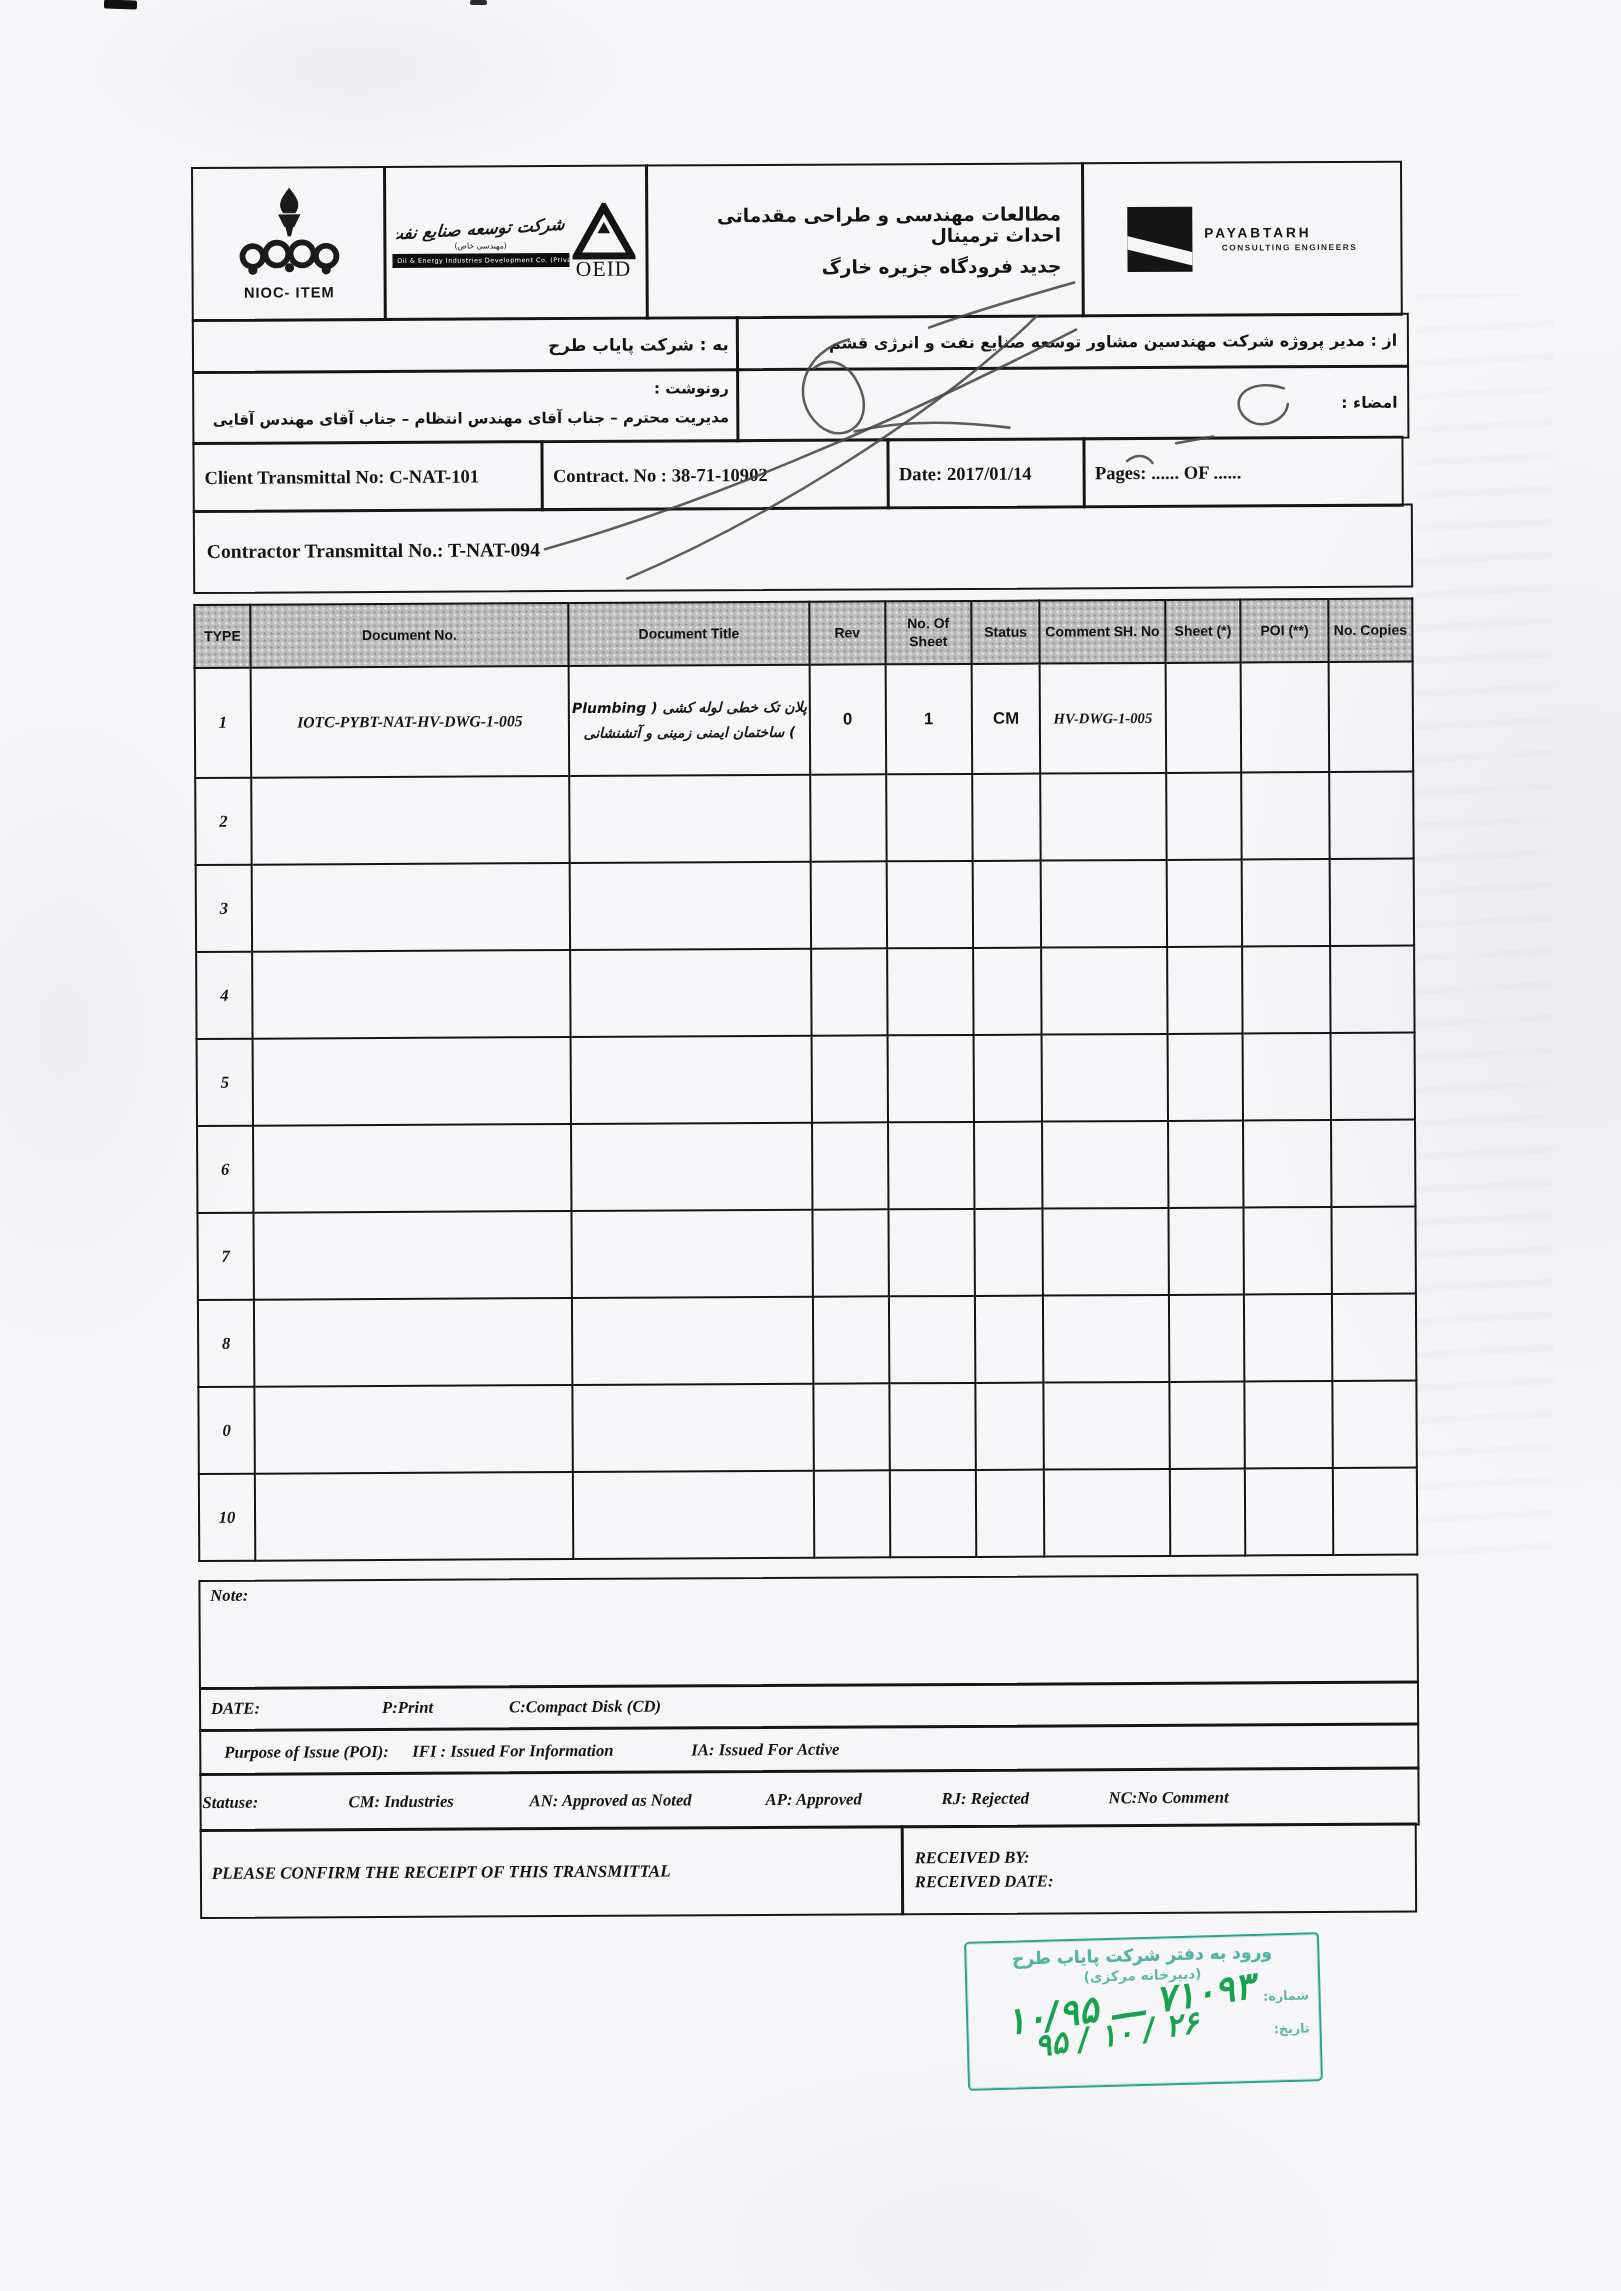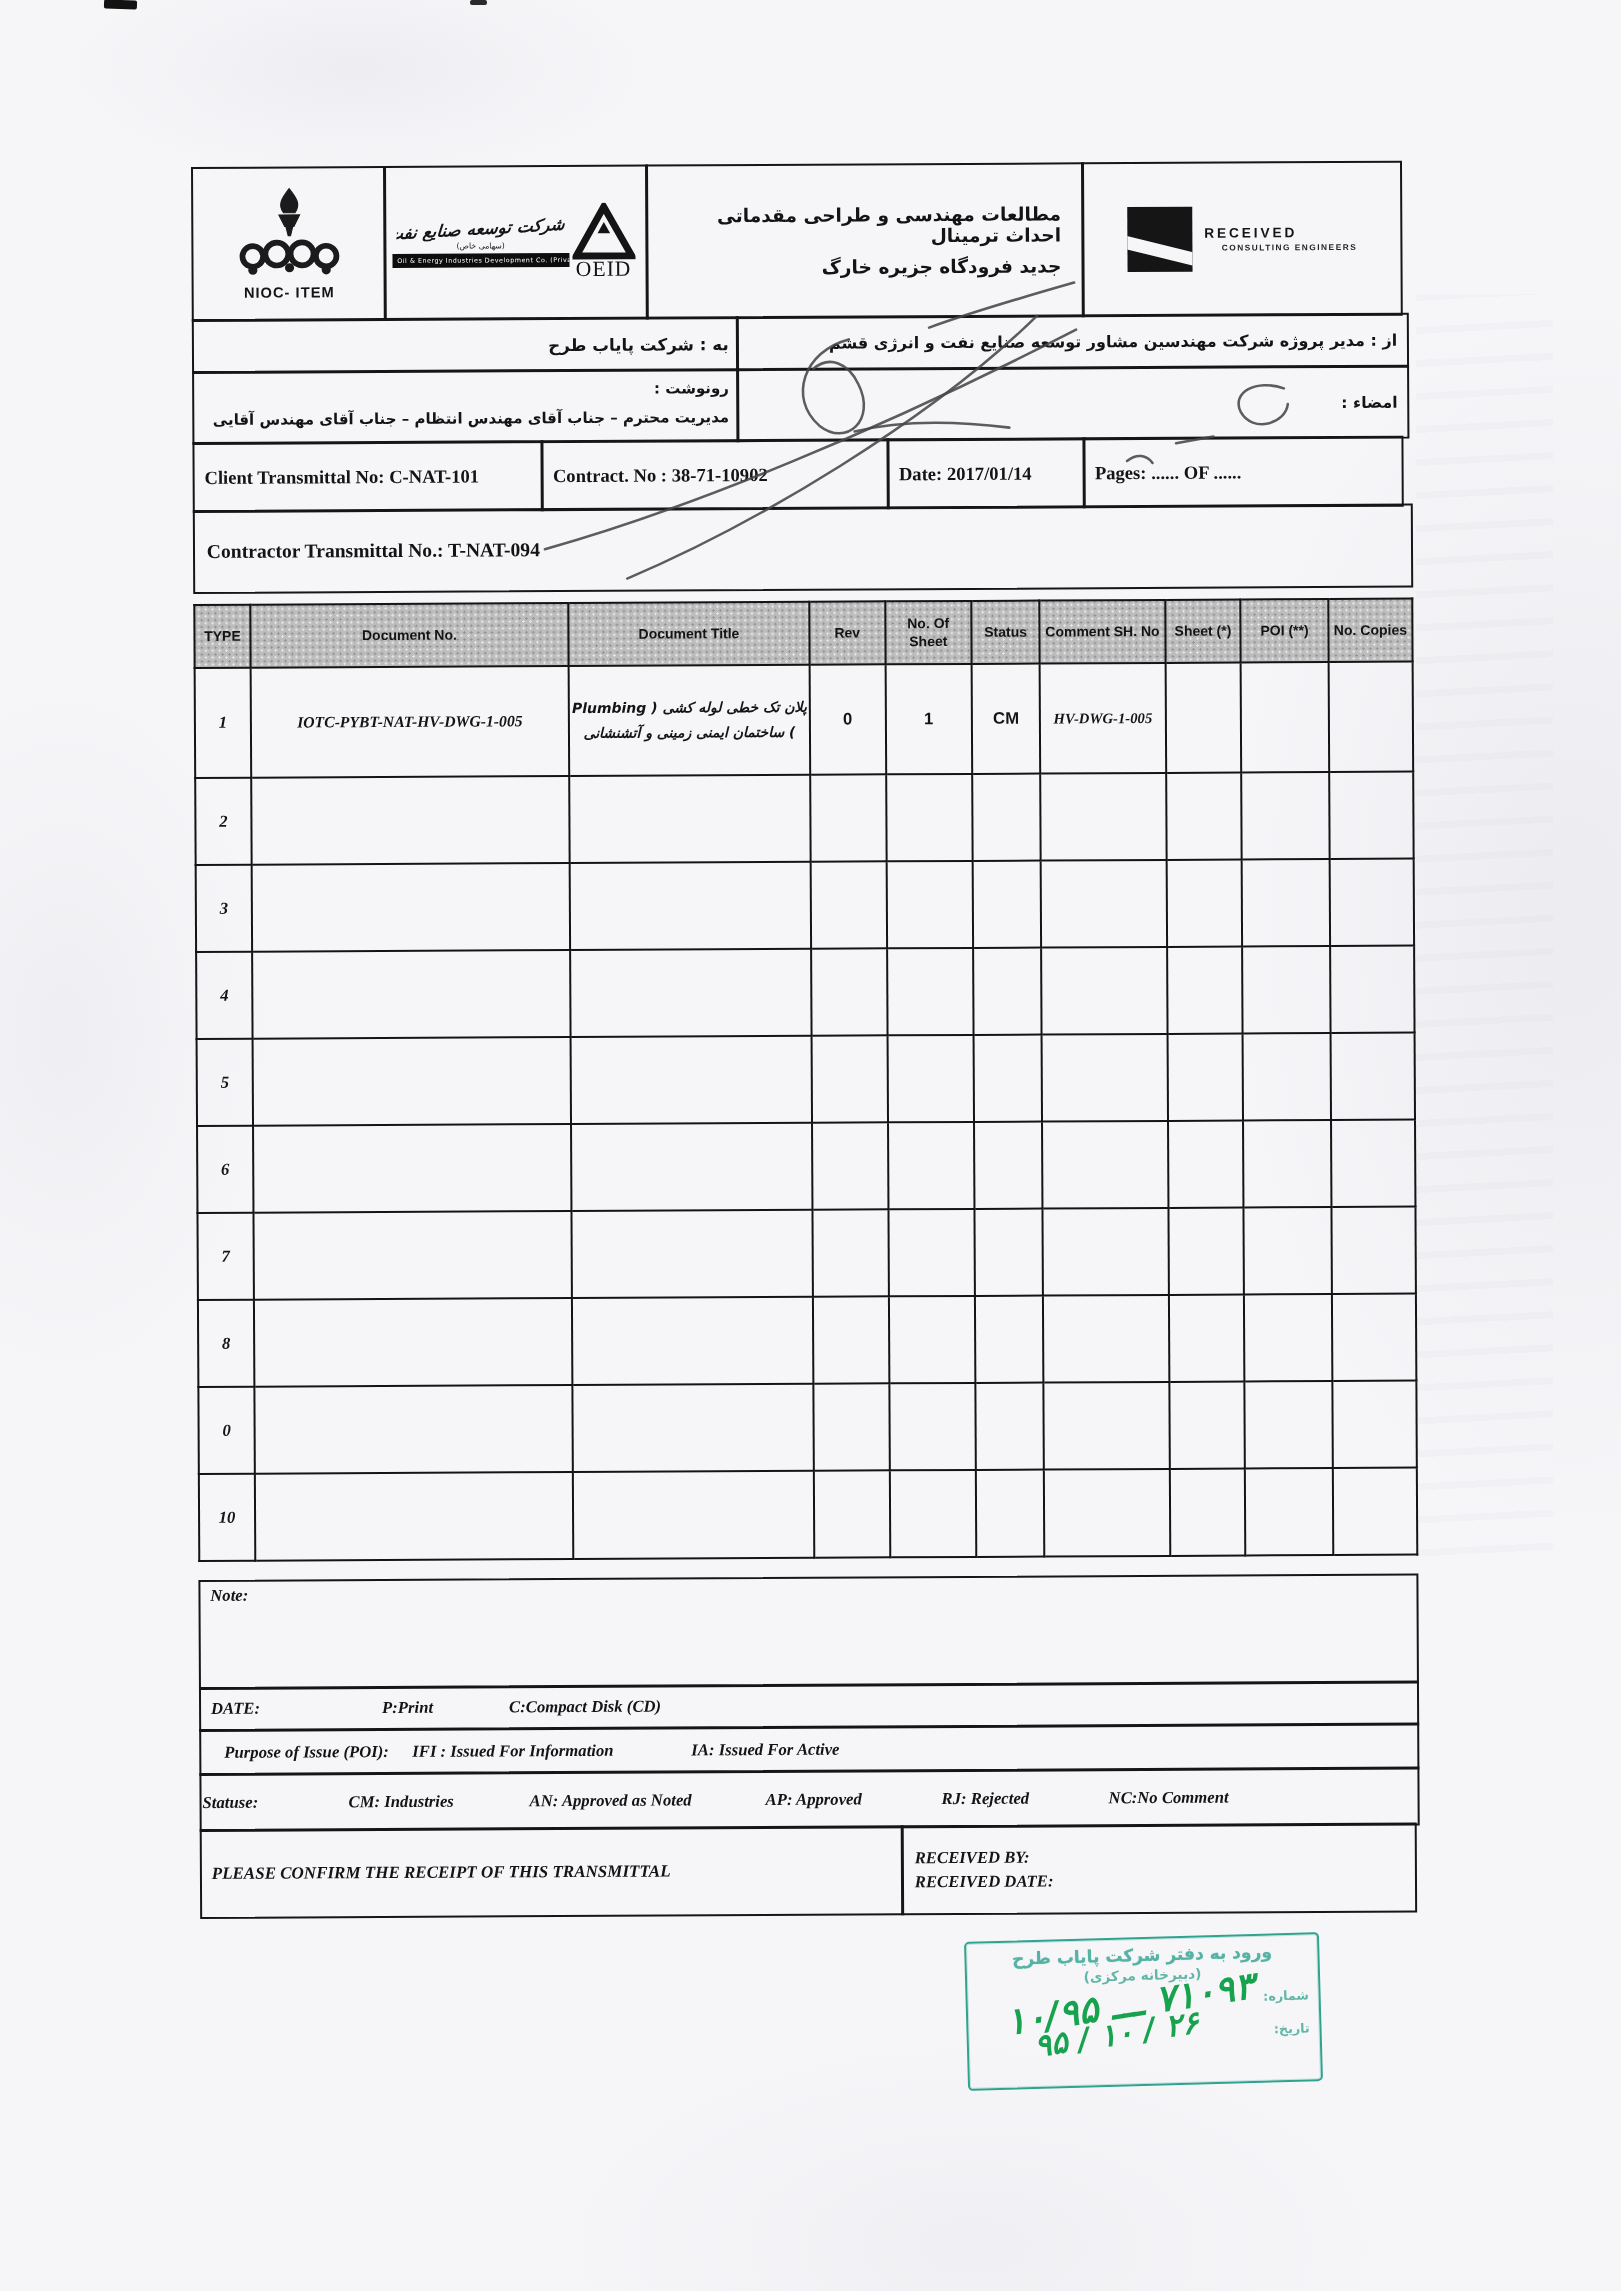--- a/index.html
+++ b/index.html
@@ -141,41 +141,41 @@
               <circle cx="50" cy="70" r="4"></circle>
               <circle cx="82" cy="72" r="4"></circle>
           </g>
         </svg>
         <div class="nioc-label">NIOC- ITEM</div>
       </div>
 
       <div class="bx cell-oeid">
         <div class="oeid-left">
           <div class="calli">شرکت توسعه صنایع نفت و انرژی قشم</div>
-          <div style="font-size:7.8px;direction:rtl;">(سهامی خاص)</div>
+          <div style="font-size:7.8px;direction:rtl;">(مهندسی خاص)</div>
           <div class="banner">Oil &amp; Energy Industries Development Co. (Private Joint Stock)</div>
         </div>
         <div class="oeid-right">
           <svg width="63" height="57" viewBox="0 0 100 90">
             <path d="M50 6 L94 84 L6 84 Z" fill="none" stroke="#141414" stroke-width="11"></path>
             <path d="M50 30 L60 48 L40 48 Z" fill="#141414"></path>
           </svg>
           <div class="oeid-word">OEID</div>
         </div>
       </div>
 
       <div class="bx cell-title">
         <div>مطالعات مهندسی و طراحی مقدماتی احداث ترمینال</div>
         <div>جدید فرودگاه جزیره خارگ</div>
       </div>
 
       <div class="bx cell-payab">
         <div class="payab-sq"></div>
         <div class="payab-txt">
-          <div class="nm">RECEIVED</div>
+          <div class="nm">PAYABTARH</div>
           <div class="sub">CONSULTING ENGINEERS</div>
         </div>
       </div>
     </div>
 
     <div class="parties stack">
       <div class="p-col p-left">
         <div class="bx cell-to">به : شرکت پایاب طرح</div>
         <div class="bx cell-copy">
           <div>رونوشت :</div>

